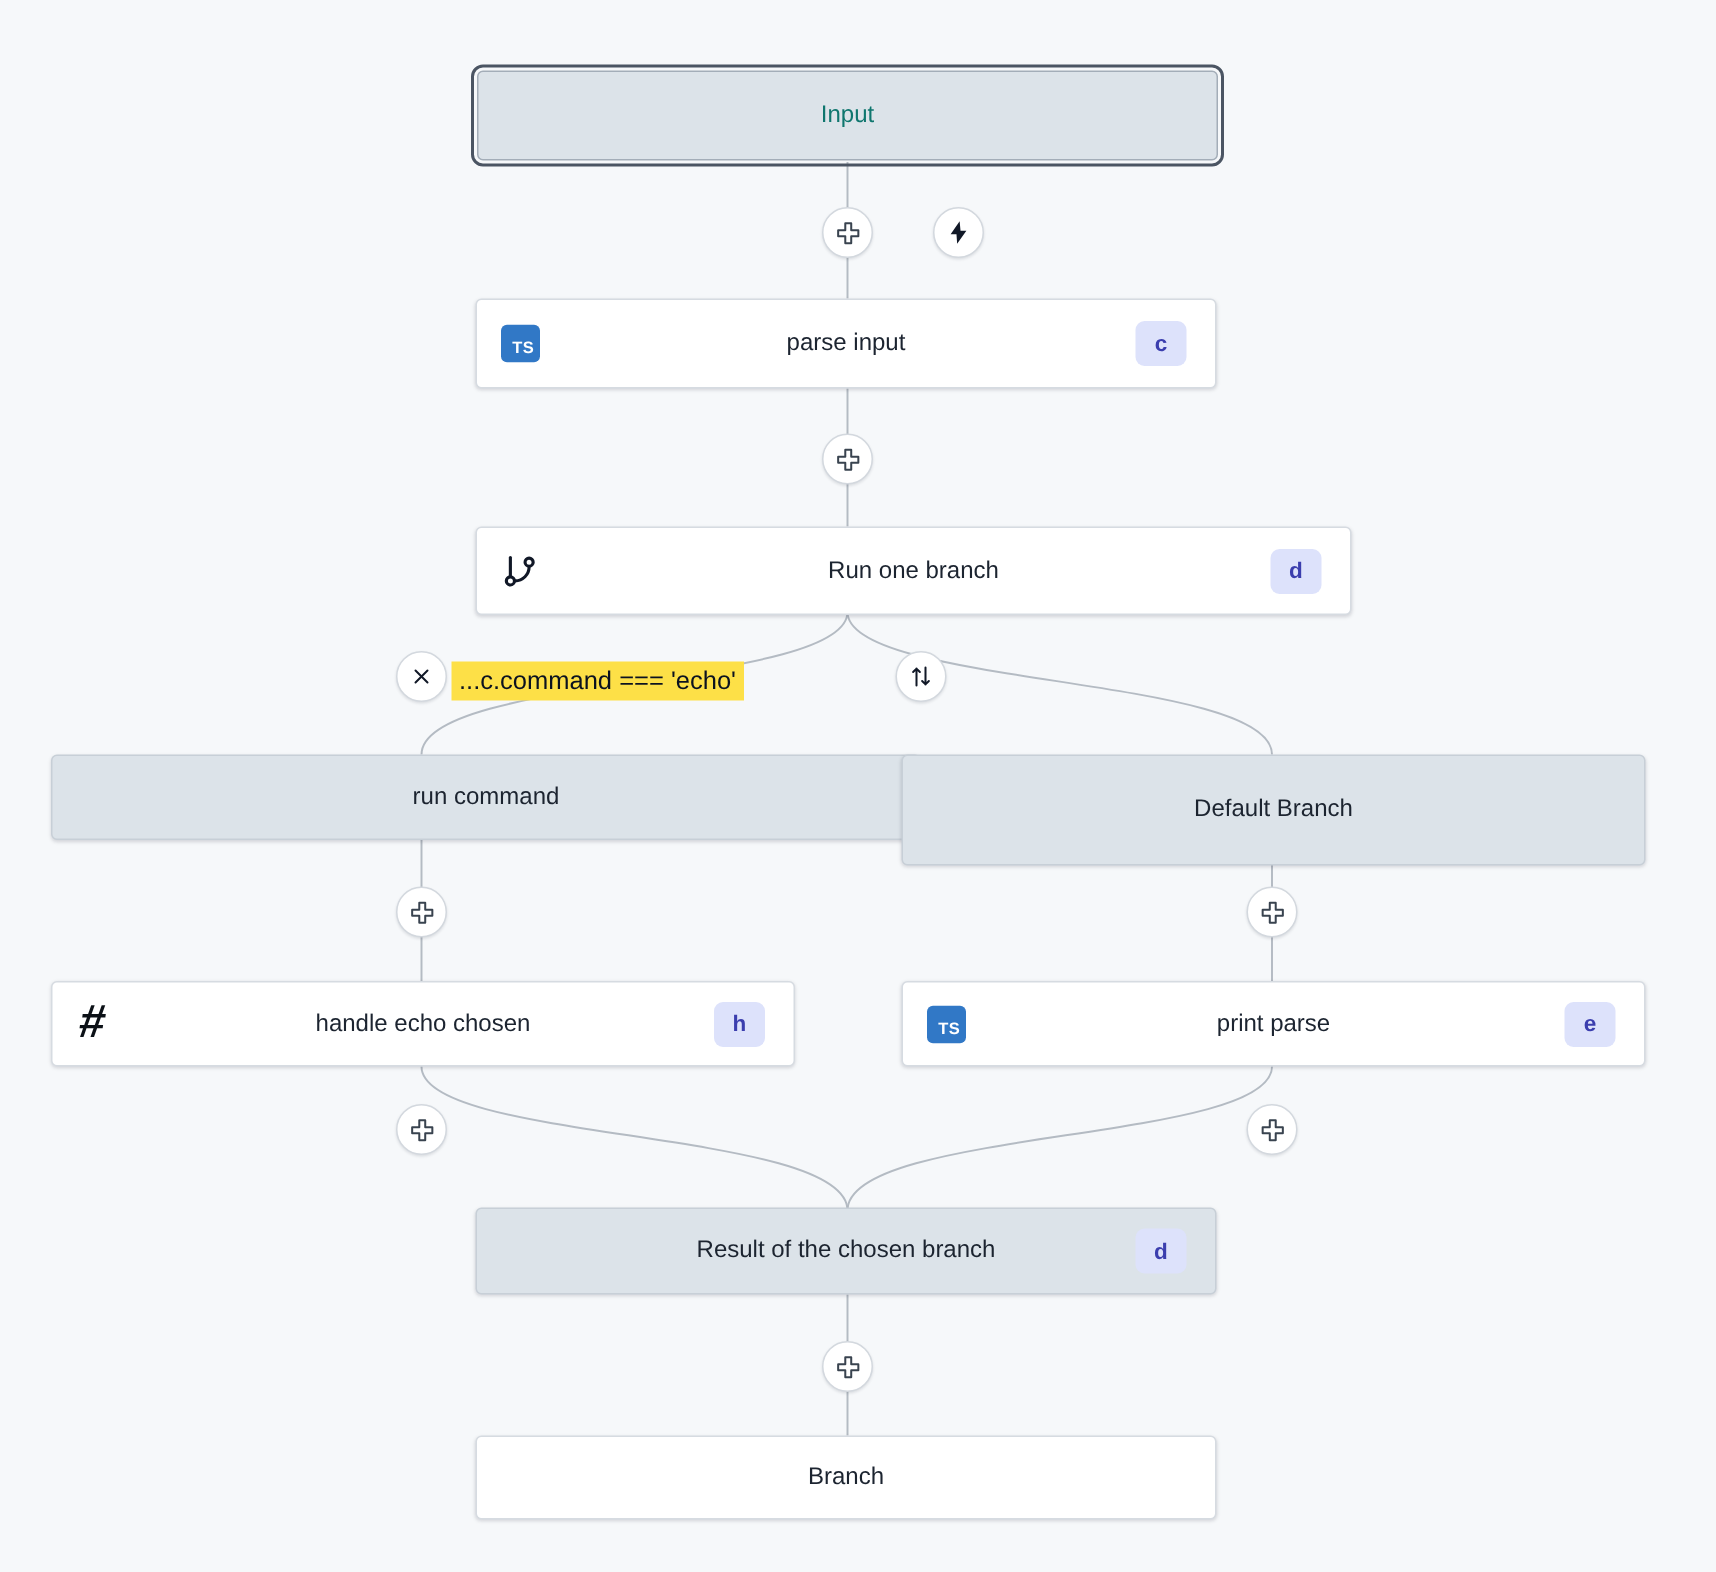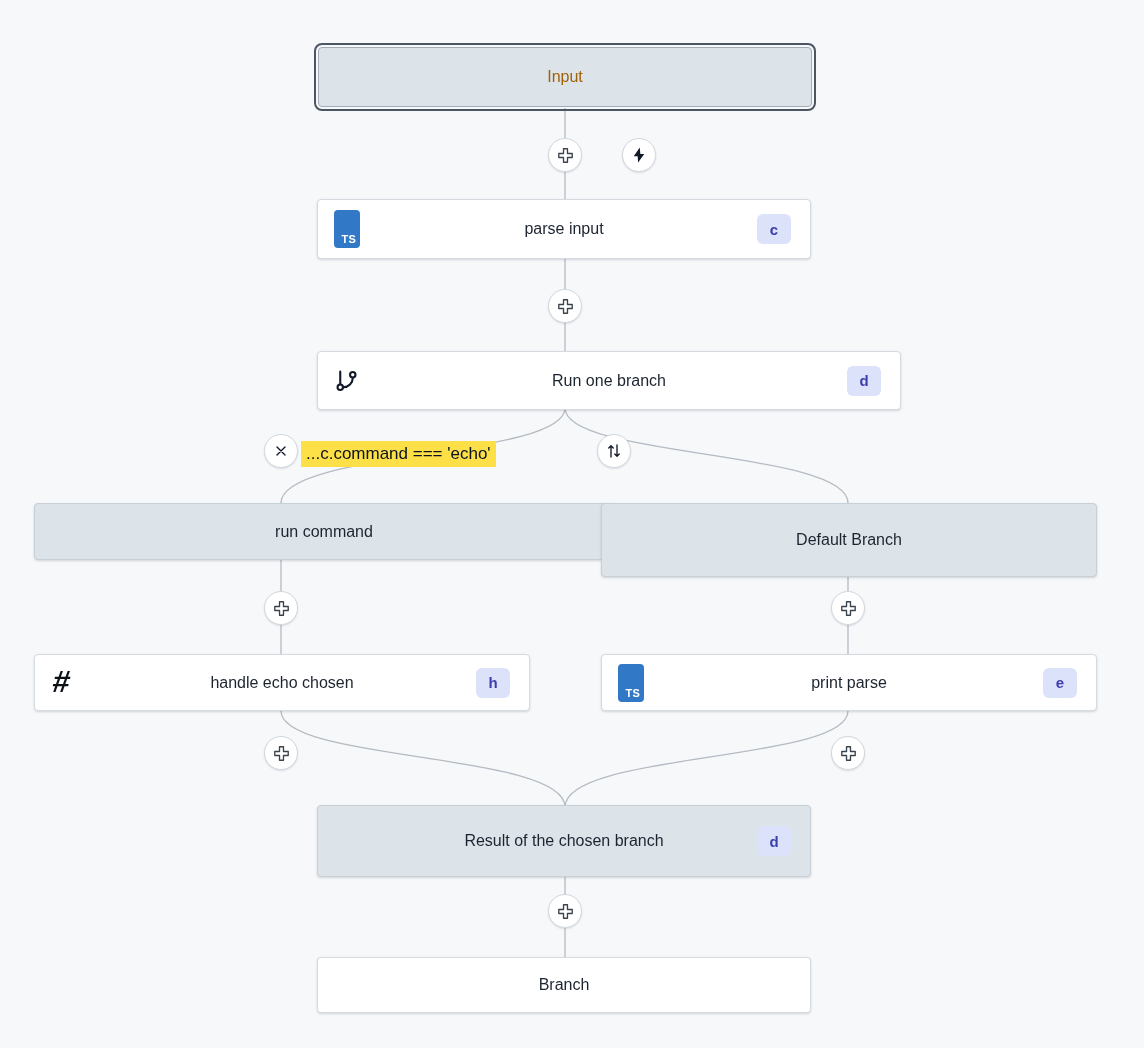--- a/index.html
+++ b/index.html
@@ -24,39 +24,39 @@
   .label { pointer-events:none; }
 
   
   .sel-node {
     position:absolute; border:2px solid #4b5563; border-radius:8px;
     padding:2px; cursor:pointer; background:transparent;
   }
   .sel-inner {
     width:100%; height:100%; background:#dce3e9; border:1px solid #a3adb8;
     border-radius:4px; display:flex; align-items:center; justify-content:center;
-    font-size:16px; color:#a16207;
+    font-size:16px; color:#0f766e;
   }
 
   
   .badge {
     position:absolute; right:19px; top:50%; transform:translateY(-50%);
     min-width:34px; height:30px; padding:0 9px;
     display:flex; align-items:center; justify-content:center;
     background:#dde2fb; color:#3b3eae; font-weight:700; font-size:15px;
     border-radius:6px; pointer-events:none;
   }
 
   
   .node-icon {
     position:absolute; left:16px; top:50%; transform:translateY(-50%);
     display:flex; align-items:center; justify-content:center; pointer-events:none;
   }
   .ts-icon {
-    width:26px; height:38px; background:#3178c6; color:#ffffff;
+    width:26px; height:25px; background:#3178c6; color:#ffffff;
     border-radius:4px; font-weight:700; font-size:11px;
     display:flex; align-items:flex-end; justify-content:flex-end;
     padding:3px 4px; letter-spacing:.2px;
   }
   .hash-icon {
     position:absolute; left:18px; top:50%;
     transform:translateY(-54%) skewX(-8deg);
     font-size:31px; font-weight:800; color:#0c1117; pointer-events:none;
   }
 
@@ -183,21 +183,21 @@
     <svg width="19" height="19" viewBox="0 0 24 24" fill="none" stroke="#39434f" stroke-width="1.7" stroke-linejoin="round">
       <path d="M9.5 3.5 h5 v6 h6 v5 h-6 v6 h-5 v-6 h-6 v-5 h6 z"></path>
     </svg>
   </button>
   <button class="circle-btn" style="left:831px; top:736px">
     <svg width="19" height="19" viewBox="0 0 24 24" fill="none" stroke="#39434f" stroke-width="1.7" stroke-linejoin="round">
       <path d="M9.5 3.5 h5 v6 h6 v5 h-6 v6 h-5 v-6 h-6 v-5 h6 z"></path>
     </svg>
   </button>
 
-  <div class="node gray" style="left:317px; top:805px; width:494px; height:72px">
+  <div class="node gray" style="left:317px; top:805px; width:494px; height:58px">
     <span class="label">Result of the chosen branch</span>
     <span class="badge">d</span>
   </div>
 
   <button class="circle-btn" style="left:548px; top:894px">
     <svg width="19" height="19" viewBox="0 0 24 24" fill="none" stroke="#39434f" stroke-width="1.7" stroke-linejoin="round">
       <path d="M9.5 3.5 h5 v6 h6 v5 h-6 v6 h-5 v-6 h-6 v-5 h6 z"></path>
     </svg>
   </button>
 

